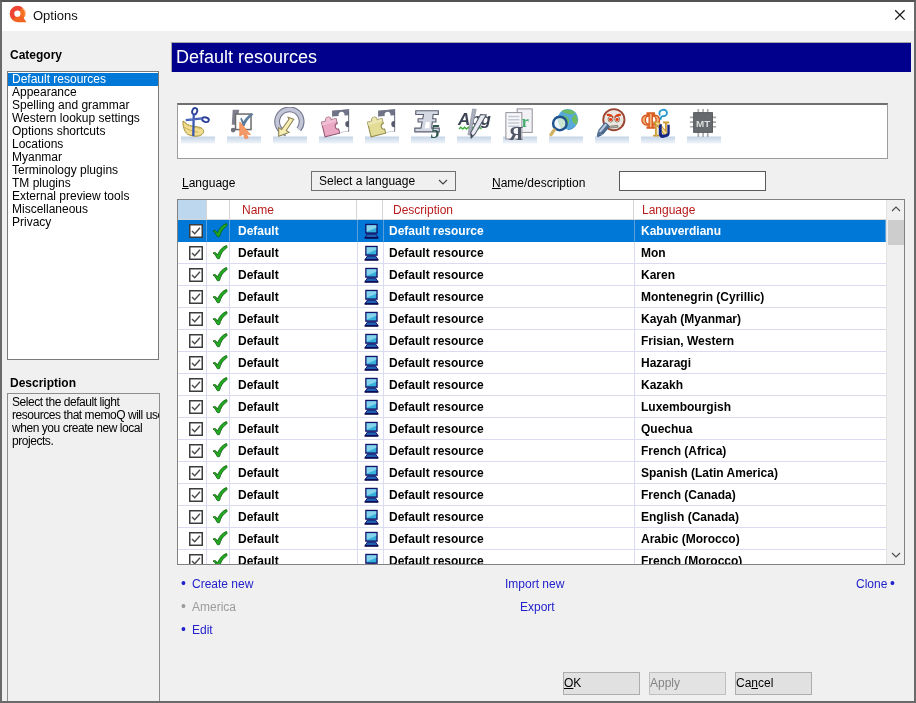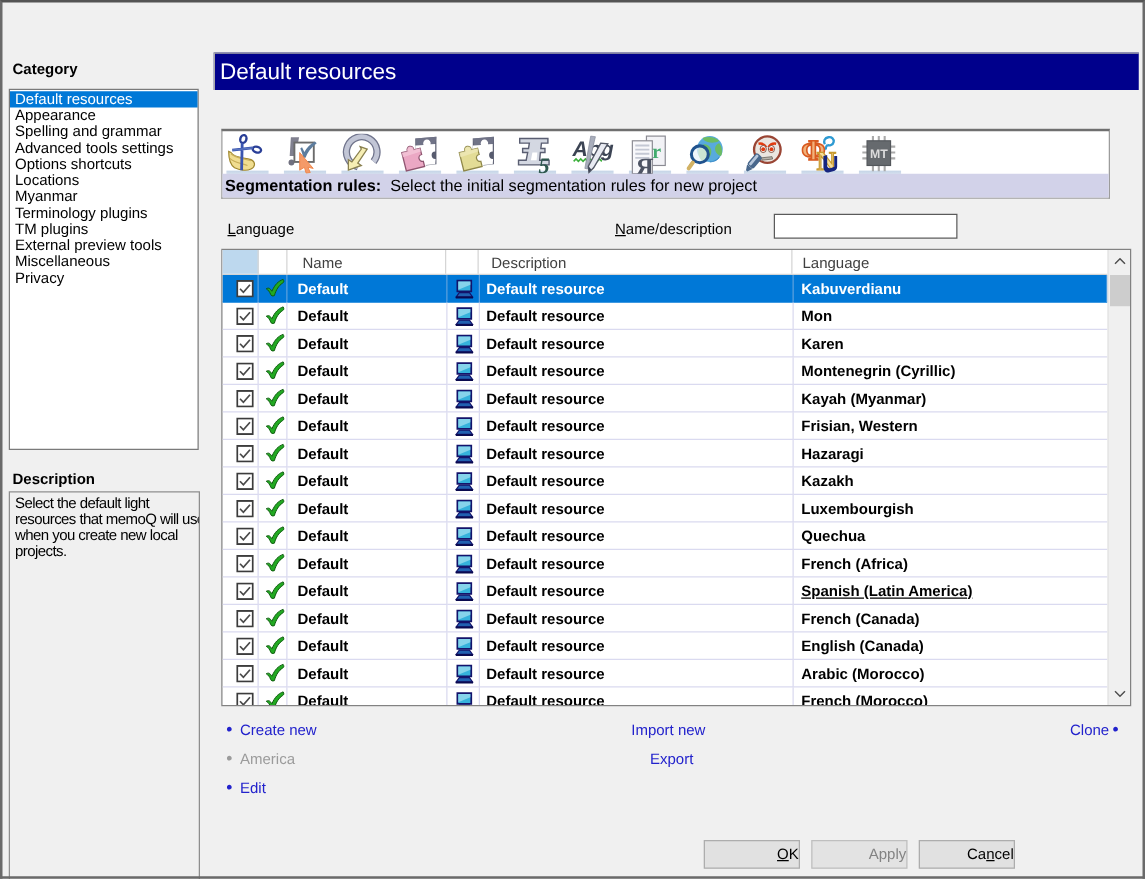--- a/index.html
+++ b/index.html
@@ -40,54 +40,66 @@
 #combo svg { position:absolute; right:7px; top:7px; }
 #namelbl { position:absolute; left:492px; top:176px; font-size:12px; }
 #nameinput { position:absolute; left:619px; top:171px; width:147px; height:20px;
   background:#fff; border:1px solid #5a5a5a; }
 u.m { text-decoration:underline; }
 
 #table { position:absolute; left:177px; top:199px; width:728px; height:366px;
   background:#fff; border:1px solid #828282; overflow:hidden; }
 #thead { position:absolute; left:0; top:0; width:708px; height:20px; background:#fff;
   border-bottom:1px solid #d5d5d5; }
-#thead .hc { position:absolute; top:0; height:19px; border-right:1px solid #d5d5d5; line-height:20px; font-size:12px; color:#404040; }
+#thead .hc { position:absolute; top:0; height:19px; border-right:1px solid #d5d5d5; line-height:20px; font-size:12px; color:#b91c1c; }
 .row { position:absolute; left:0; width:708px; height:22px; }
 .row .cell { position:absolute; top:0; height:22px; border-right:1px solid #dadaf0; border-bottom:1px solid #dadaf0; }
 .row.sel { background:#0078d7; color:#fff; }
 .row.sel .cell { border-right:1px solid #5ba0de; border-bottom:1px solid #0078d7; }
 .row .nm { left:52px; width:128px; }
 .row .ic { left:180px; width:26px; }
 .row .ds { left:206px; width:251px; }
 .row .lg { left:457px; width:251px; border-right:none; }
 .row .cb { left:0px; width:29px; }
 .row .ck { left:29px; width:23px; }
 .row .txt { position:absolute; top:4px; font-weight:bold; font-size:12px; white-space:nowrap; }
 #vscroll { position:absolute; right:0; top:0; width:18px; height:364px; background:#f0f0f0; border-left:1px solid #e2e2e2; }
 #vthumb { position:absolute; left:1px; top:20px; width:16px; height:25px; background:#cdcdcd; }
 
 .link { position:absolute; color:#2222cc; font-size:12px; white-space:nowrap; }
 .dot { position:absolute; color:#2222cc; font-size:14px; }
 .gray { color:#9b9b9b !important; }
 
 .btn { position:absolute; top:672px; width:77px; height:23px; background:#e1e1e1;
-  border:1px solid #adadad; text-align:right; line-height:21px; font-size:12px; }
+  border:1px solid #adadad; text-align:left; line-height:21px; font-size:12px; }
 .btn.dis { color:#838383; border-color:#bfbfbf; background:#e3e3e3; }
 </style>
 </head>
 <body>
 <div id="win">
   <div id="frame"></div>
+  <div id="titlebar">
+    <svg id="logo" width="19" height="19" viewBox="0 0 19 19">
+      <path d="M8.8 1 A8.1 8.1 0 1 0 8.8 17.2 L17.4 17.2 L14.7 13.1 A8.1 8.1 0 0 0 8.8 1 z" fill="#f26322"></path>
+      <path d="M1.6 5.2 A8.1 8.1 0 0 1 13.6 2.5 L4.4 14.6 A8.1 8.1 0 0 1 1.6 5.2 z" fill="#ee4036" opacity="0.9"></path>
+      <path d="M13.6 2.5 A8.1 8.1 0 0 1 16.2 12 L8 9 z" fill="#f58220" opacity="0.55"></path>
+      <circle cx="8.4" cy="8.7" r="3.1" fill="#fff"></circle>
+    </svg>
+    <span id="title">Options</span>
+    <svg id="closex" width="12" height="12" viewBox="0 0 12 12">
+      <path d="M1.2 1.2 L10.6 10.6 M10.6 1.2 L1.2 10.6" stroke="#1a1a1a" stroke-width="1.3" fill="none"></path>
+    </svg>
+  </div>
 
   <div id="catlbl">Category</div>
   <div id="listbox">
     <div class="sel">Default resources</div>
     <div>Appearance</div>
     <div>Spelling and grammar</div>
-    <div>Advanced tools settings</div>
+    <div>Western lookup settings</div>
     <div>Options shortcuts</div>
     <div>Locations</div>
     <div>Myanmar</div>
     <div>Terminology plugins</div>
     <div>TM plugins</div>
     <div>External preview tools</div>
     <div>Miscellaneous</div>
     <div>Privacy</div>
   </div>
   <div id="desclbl">Description</div>
@@ -303,24 +315,28 @@
               <path d="M11 7 v-5 M16 7 v-5 M21 7 v-5"></path>
               <path d="M11 27 v5 M16 27 v5 M21 27 v5"></path>
               <path d="M7 11 h-5 M7 16 h-5 M7 21 h-5"></path>
               <path d="M25 11 h5 M25 16 h5 M25 21 h5"></path>
             </g>
             <rect x="6" y="6" width="20" height="21" fill="#666a6e" stroke="#53575b" stroke-width="1"></rect>
             <text x="8.5" y="21" font-family="Liberation Sans" font-size="10.5" font-weight="bold" fill="#dcdcdc">MT</text>
           </g>
         </svg>
       </div>
-    <div id="strip"><span class="b">Segmentation rules:</span>&nbsp; Select the initial segmentation rules for new project</div>
   </div>
 
   <div id="langlbl"><u class="m">L</u>anguage</div>
+  <div id="combo">Select a language
+    <svg width="10" height="6" viewBox="0 0 10 6">
+        <path d="M1 1 L5 5 L9 1" stroke="#444" stroke-width="1.2" fill="none"></path>
+      </svg>
+  </div>
   <div id="namelbl"><u class="m">N</u>ame/description</div>
   <div id="nameinput"></div>
 
   <div id="table">
     <div id="thead">
       <div class="hc" style="left:0;width:29px;background:#bdd8ee;"></div>
       <div class="hc" style="left:30px;width:22px;"></div>
       <div class="hc" style="left:53px;width:126px;padding-left:11px;">Name</div>
       <div class="hc" style="left:180px;width:25px;"></div>
       <div class="hc" style="left:206px;width:250px;padding-left:9px;">Description</div>
@@ -618,21 +634,21 @@
           </svg>
           <svg style="position:absolute;left:185px;top:3px;" width="17" height="17" viewBox="0 0 17 17">
             <rect x="2.2" y="0.8" width="12.5" height="10" fill="#13136b"></rect>
             <rect x="3.6" y="2.2" width="9.7" height="7.2" fill="#35b2dc"></rect>
             <path d="M3.6 2.2 h9.7 v2.5 l-9.7 4 z" fill="#9adcef" opacity="0.8"></path>
             <path d="M4.5 11 h8 l2.5 3.5 h-13 z" fill="#2060b0" stroke="#13136b" stroke-width="1"></path>
             <rect x="1.6" y="14.3" width="13.8" height="1.5" fill="#0a0a50"></rect>
           </svg>
           <div class="txt" style="left:60px;">Default</div>
           <div class="txt" style="left:211px;">Default resource</div>
-          <div class="txt" style="left:463px;text-decoration:underline;">Spanish (Latin America)</div>
+          <div class="txt" style="left:463px;">Spanish (Latin America)</div>
         </div>
         <div class="row" style="top:284px;">
           <div class="cell cb"></div>
           <div class="cell ck"></div>
           <div class="cell nm"></div>
           <div class="cell ic"></div>
           <div class="cell ds"></div>
           <div class="cell lg"></div>
           <svg style="position:absolute;left:11px;top:4px;" width="14" height="14" viewBox="0 0 14 14">
             <rect x="0.75" y="0.75" width="12.5" height="12.5" fill="#fff" stroke="#3c3c3c" stroke-width="1.5"></rect>

